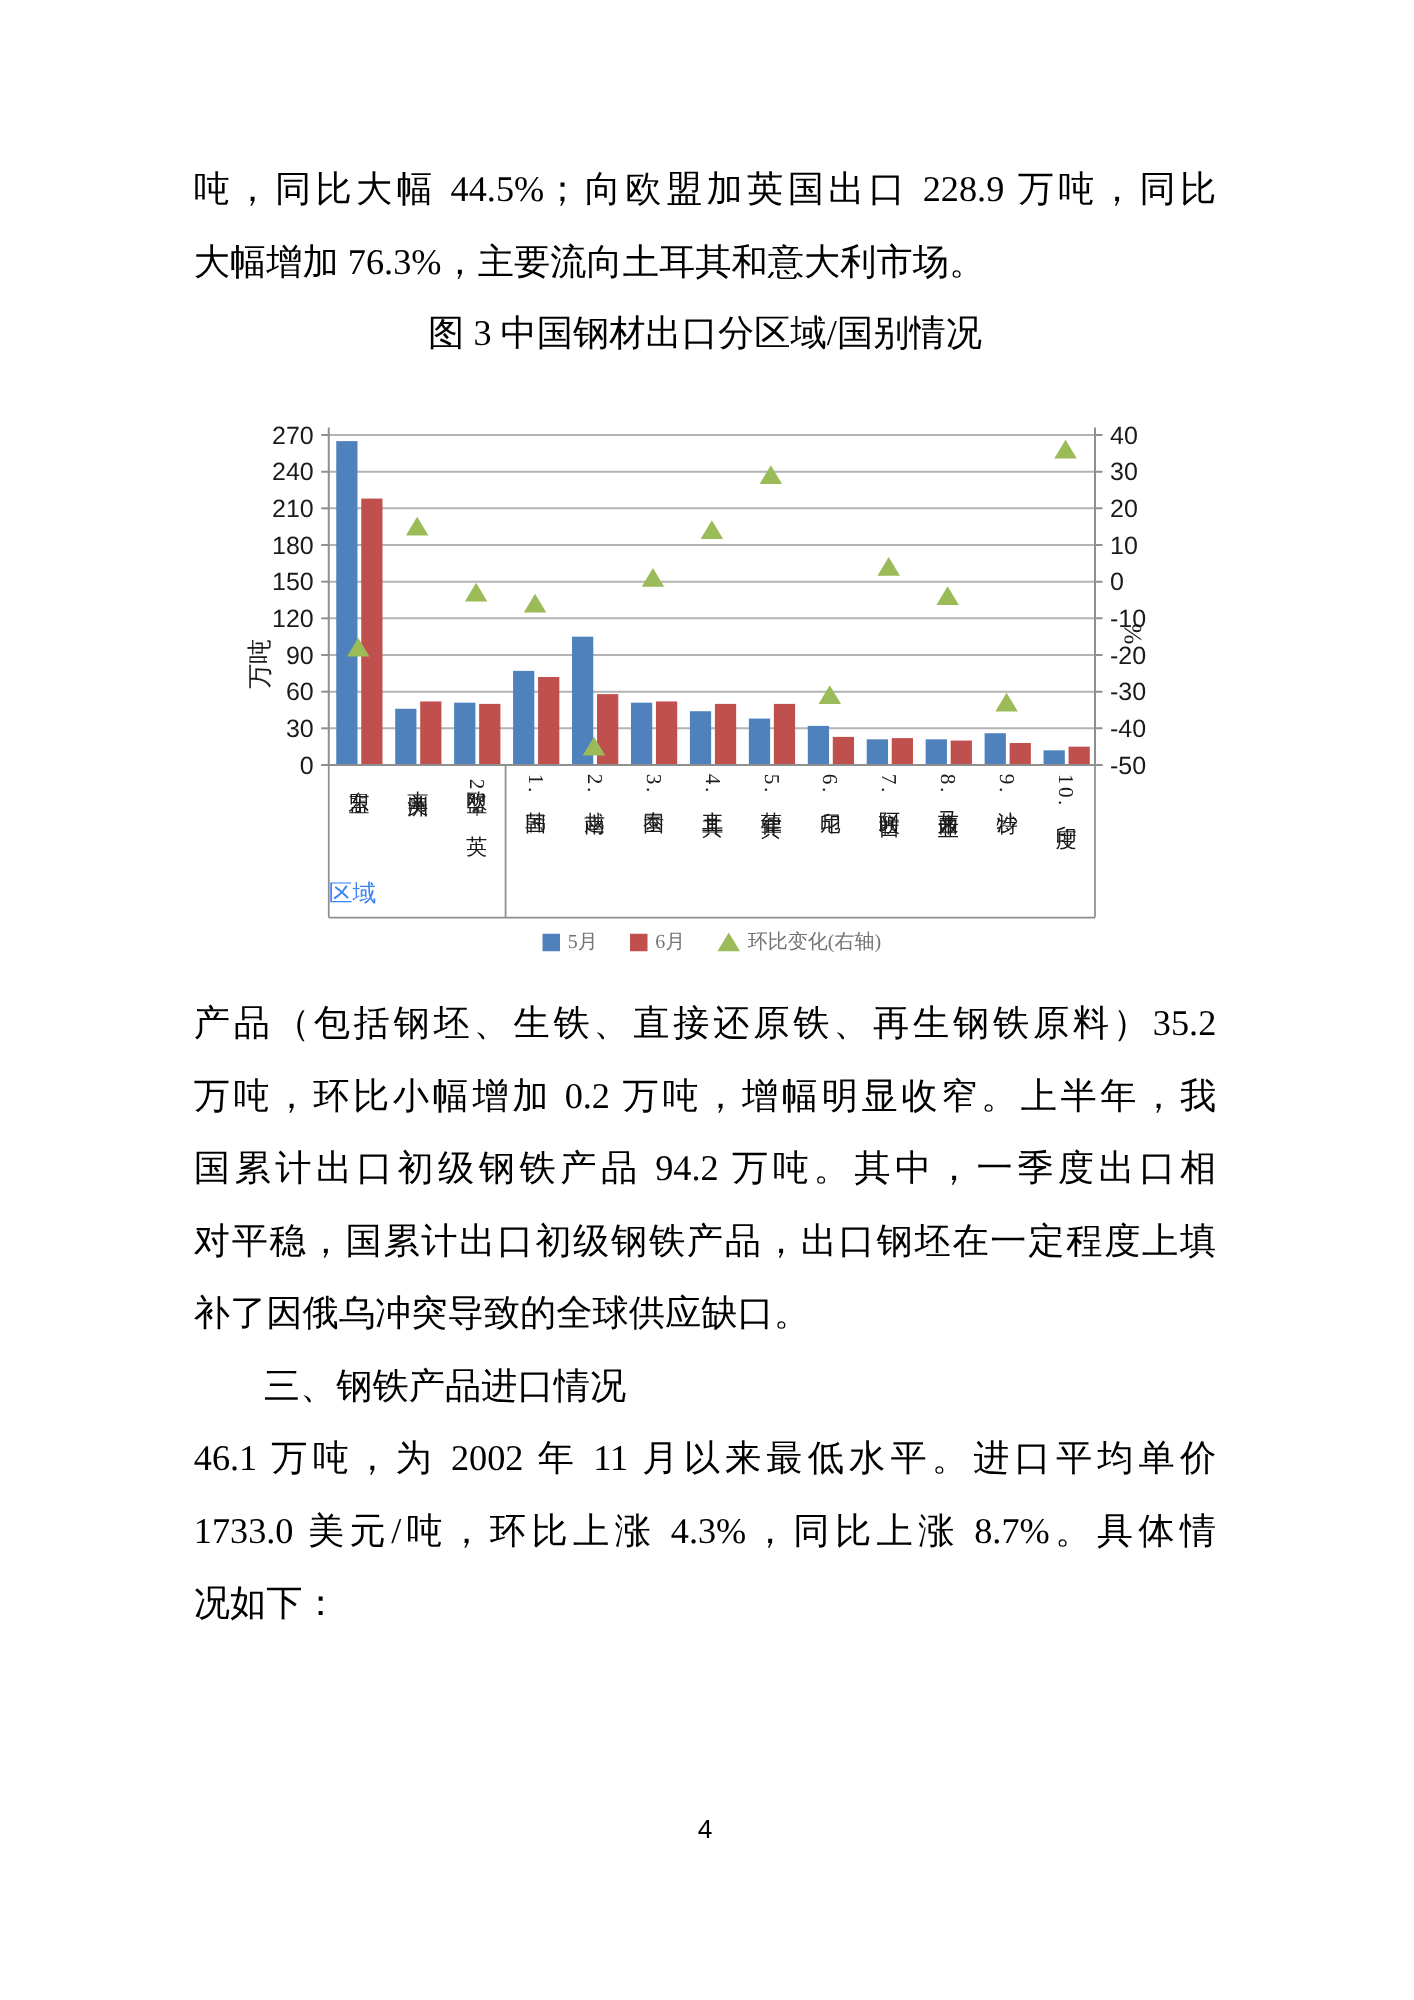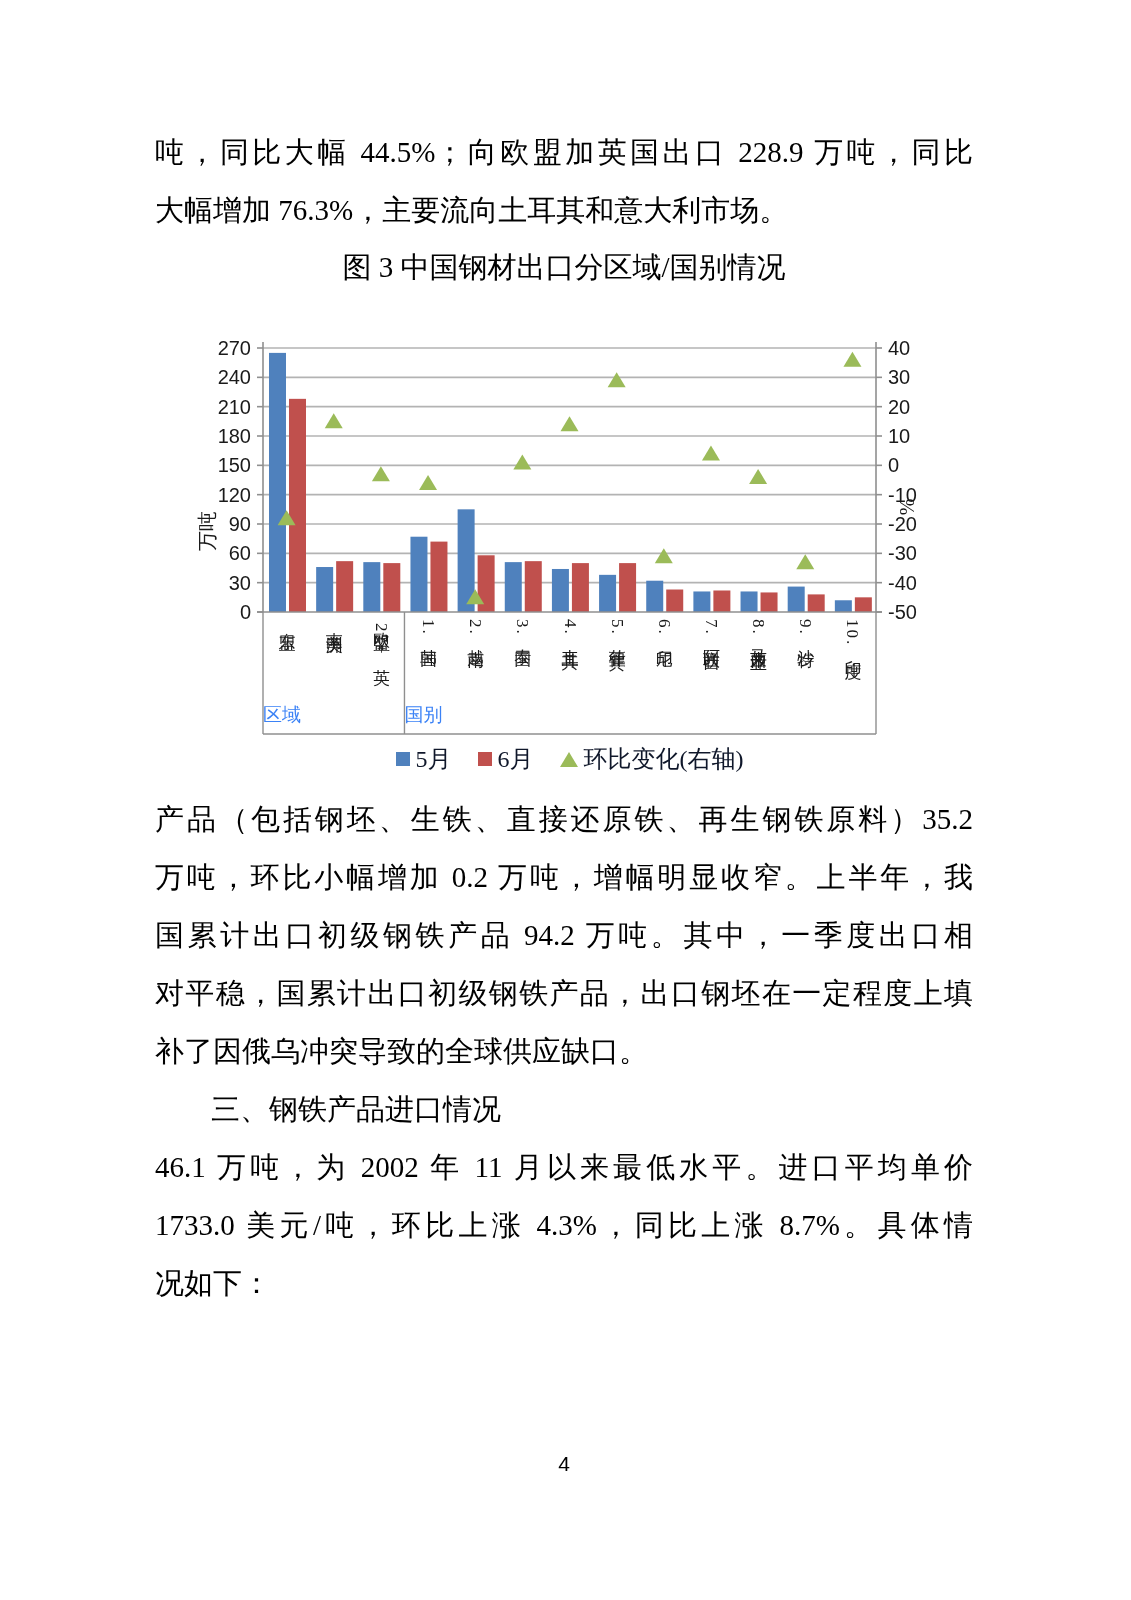--- a/index.html
+++ b/index.html
@@ -22,21 +22,21 @@
   .cat-label{position:absolute;writing-mode:vertical-rl;text-orientation:mixed;
              font-family:"Liberation Serif","DejaVu Serif",serif;font-size:17px;
              letter-spacing:2px;color:#1a1a1a;line-height:22px;}
   .group-label{position:absolute;text-align:left;font-size:19px;color:#3b82f6;
              font-family:"Liberation Serif","DejaVu Serif",serif;}
   .axis-title{position:absolute;text-align:center;font-size:20px;color:#1a1a1a;
              font-family:"Liberation Serif","DejaVu Serif",serif;}
   .rot{transform:rotate(-90deg);}
   .legend{position:absolute;left:78px;width:613px;top:413px;display:flex;
           justify-content:center;align-items:center;gap:26px;}
-  .legend-item{display:flex;align-items:center;gap:6px;font-size:24px;color:#0f172a;
+  .legend-item{display:flex;align-items:center;gap:6px;font-size:16px;color:#737373;
           font-family:"Liberation Serif","DejaVu Serif",serif;}
   .sw{width:14px;height:14px;display:inline-block;}
   .tri{width:0;height:0;border-left:9px solid transparent;border-right:9px solid transparent;
        display:inline-block;}
 </style>
 </head>
 <body>
 
 <div class="page">
 
@@ -151,21 +151,20 @@
       <div class="cat-label" style="left: 279.192px; top: 289px;">2.越南</div>
       <div class="cat-label" style="left: 326.346px; top: 289px;">3.泰国</div>
       <div class="cat-label" style="left: 373.5px; top: 289px;">4.土耳其</div>
       <div class="cat-label" style="left: 420.654px; top: 289px;">5.菲律宾</div>
       <div class="cat-label" style="left: 467.808px; top: 289px;">6.印尼</div>
       <div class="cat-label" style="left: 514.962px; top: 289px;">7.阿联酋</div>
       <div class="cat-label" style="left: 562.115px; top: 289px;">8.马来西亚</div>
       <div class="cat-label" style="left: 609.269px; top: 289px;">9.沙特</div>
       <div class="cat-label" style="left: 656.423px; top: 289px;">10.印度</div>
       <div class="group-label" style="left: 78px; width: 141.462px; top: 372px;">区域</div>
-      <div class="group-label" style="left: 219.462px; width: 471.538px; top: 372px;">国别</div>
       <div class="axis-title rot" style="left: -12px; top: 188px; width: 68px; height: 26px;">万吨</div>
       <div class="axis-title rot" style="left: 706px; top: 165px; width: 34px; height: 24px;">%</div>
       <div class="legend">
         <div class="legend-item">
           <span class="sw" style="background: rgb(79, 129, 189);"></span>
           <span>5月</span>
         </div>
         <div class="legend-item">
           <span class="sw" style="background: rgb(192, 80, 77);"></span>
           <span>6月</span>

